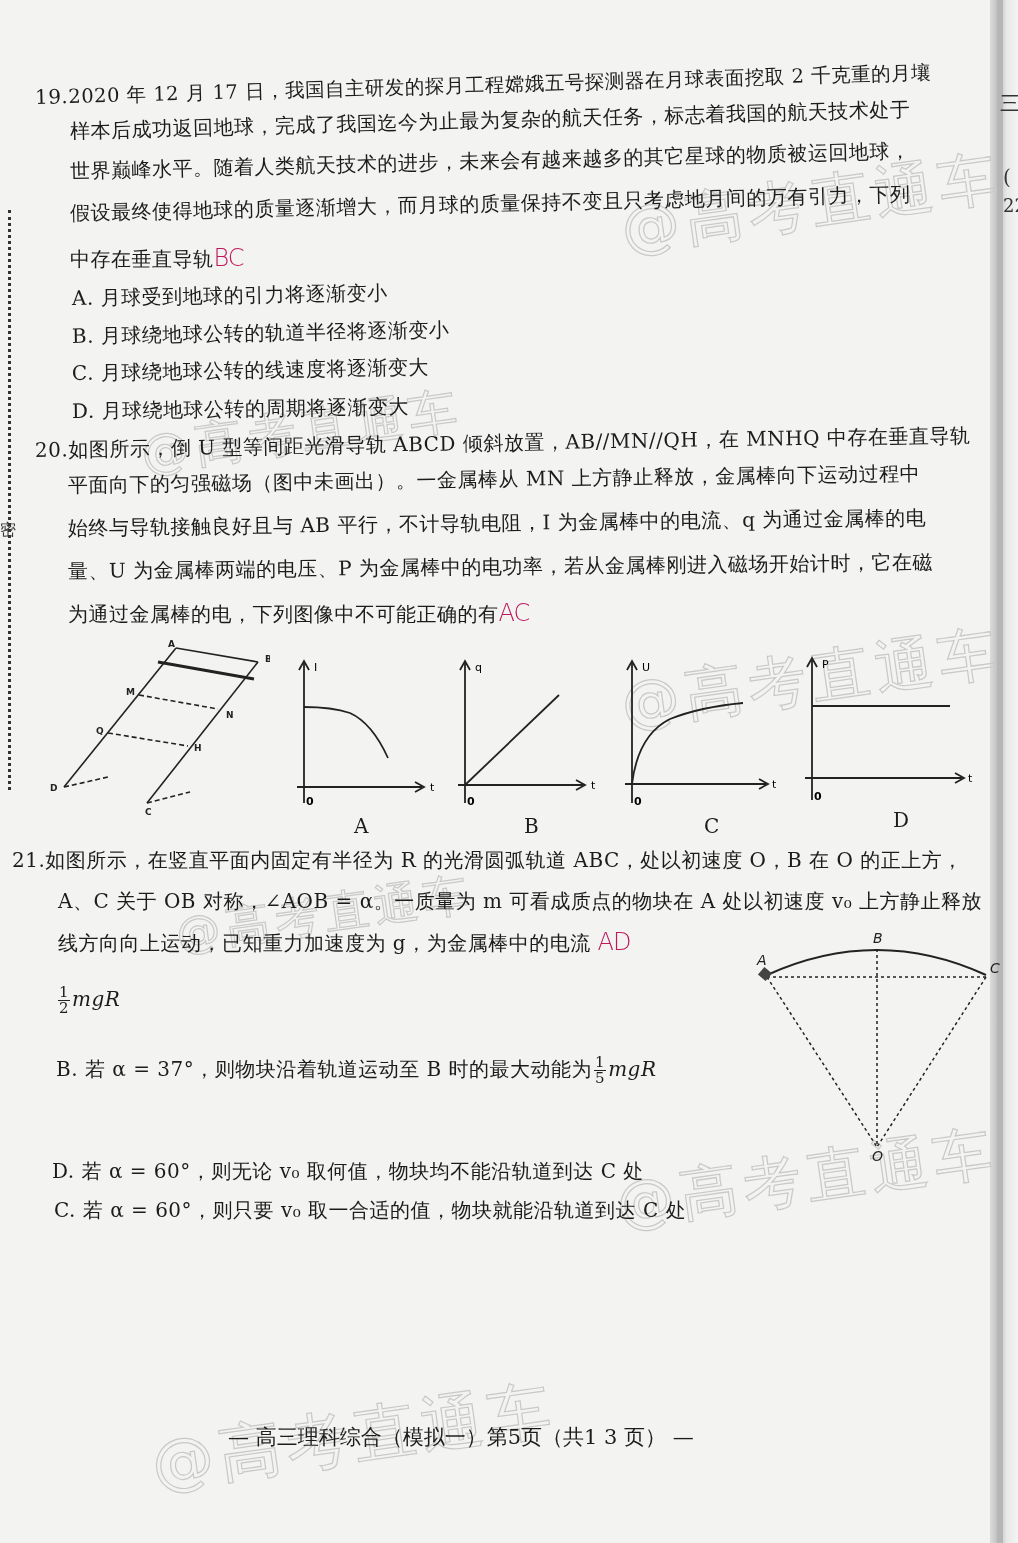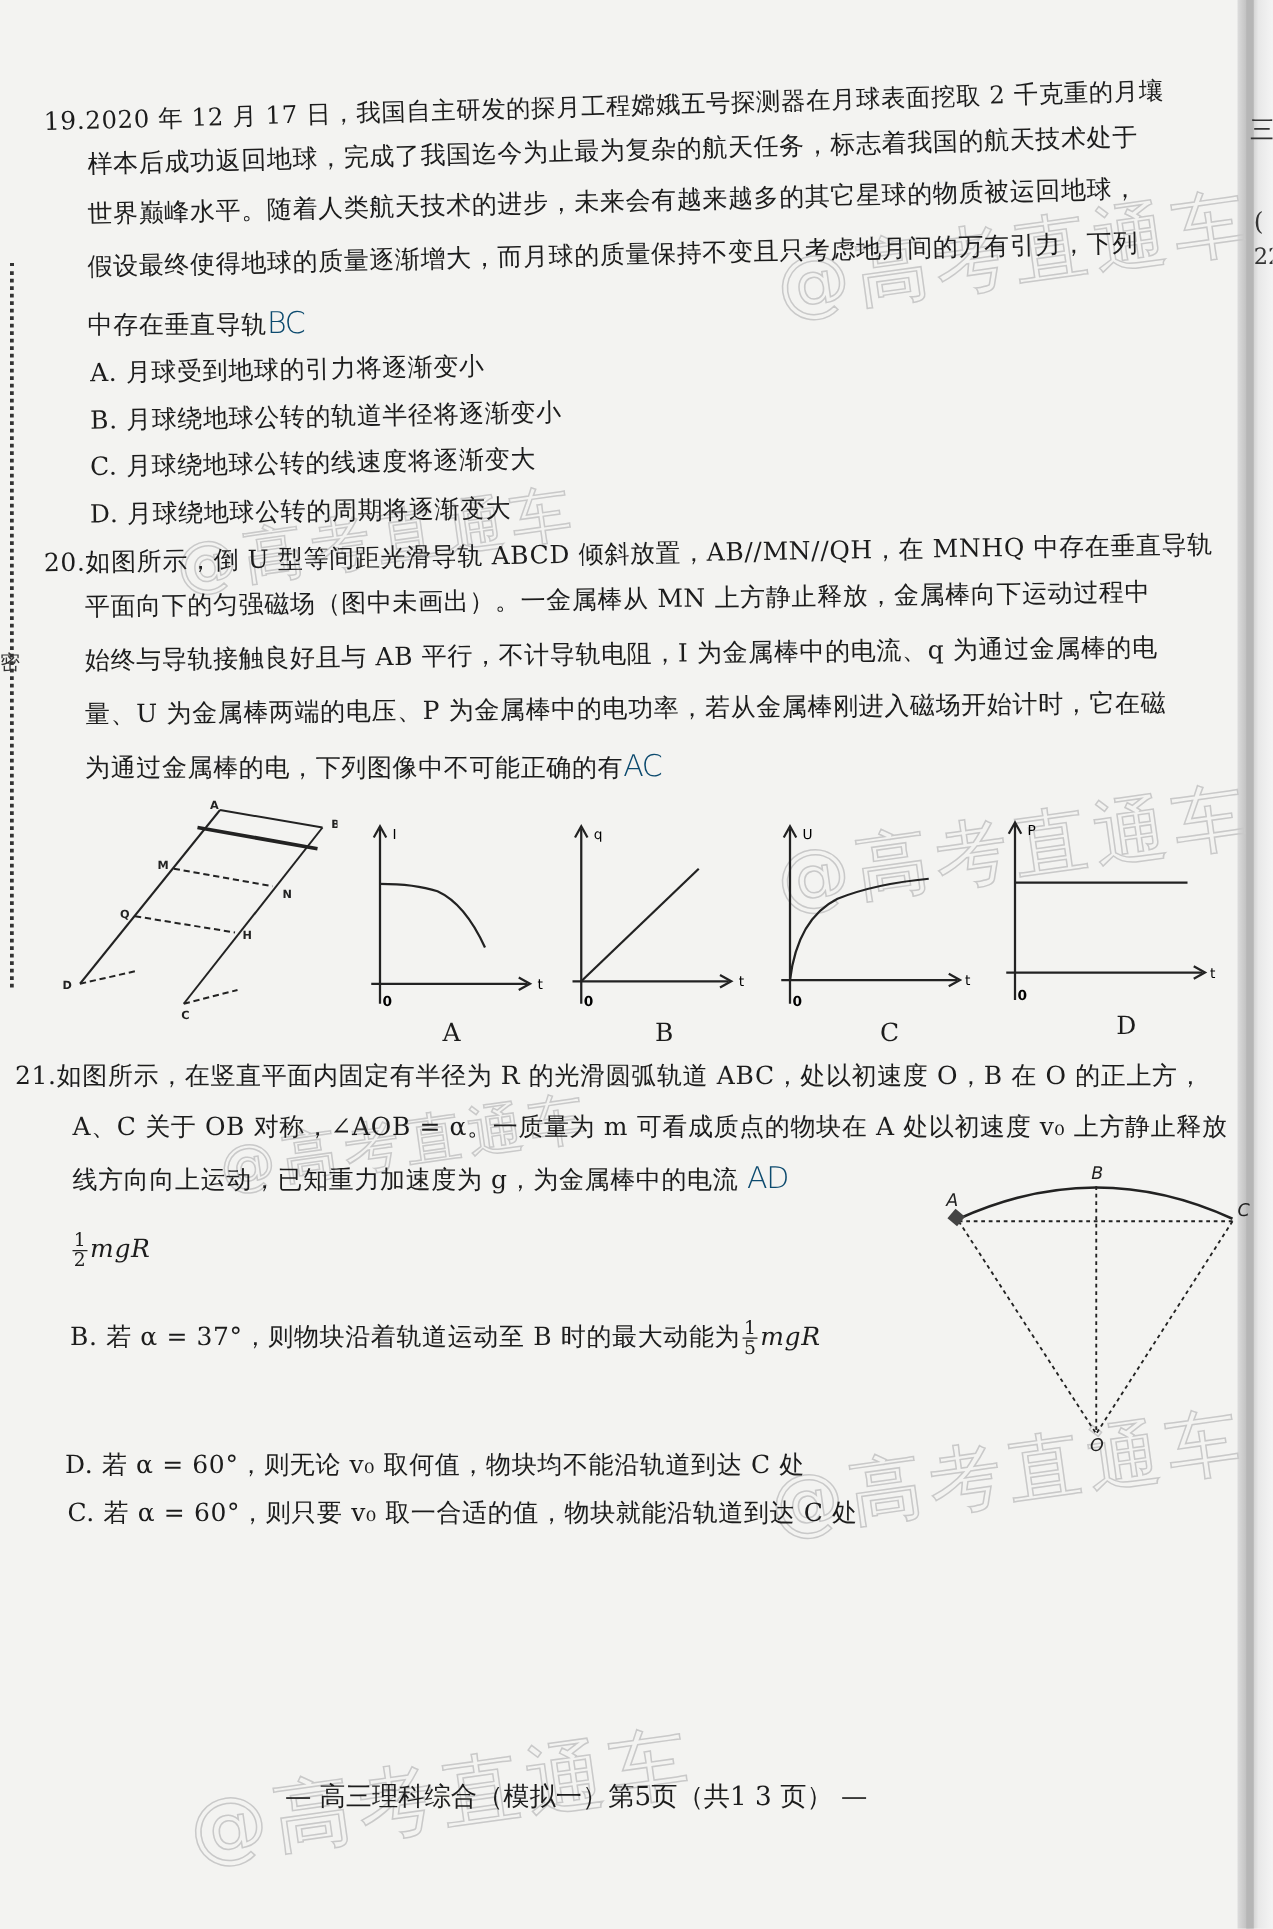--- a/index.html
+++ b/index.html
@@ -12,21 +12,21 @@
   .page { position:absolute; left:0; top:0; width:1018px; height:1543px; }
   .right-edge { position:absolute; left:990px; top:0; width:28px; height:1543px;
     background:linear-gradient(90deg,#dcdcdc 0,#bdbdbd 30%,#e8e8e8 60%,#f4f4f4 100%); }
   .right-edge-line { position:absolute; left:997px; top:0; width:6px; height:1543px; background:#b6b6b6; }
   .edge-text { position:absolute; font-size:20px; color:#333; }
   .dotted-binding { position:absolute; left:8px; top:210px; width:0; height:580px; border-left:3px dotted #333; }
   .left-char { position:absolute; left:0; font-size:16px; color:#333; }
 
   .line { position:absolute; font-size:20px; white-space:nowrap; letter-spacing:0.5px; line-height:26px; }
   .italic { font-style:italic; }
-  .hand { font-family:"DejaVu Sans", sans-serif; font-size:24px; font-weight:300; color:#0c4a6e; letter-spacing:-1px; }
+  .hand { font-family:"DejaVu Sans", sans-serif; font-size:24px; font-weight:300; color:#be185d; letter-spacing:-1px; }
   .frac { display:inline-block; vertical-align:middle; text-align:center; font-size:15px; line-height:15px; margin:0 2px; }
   .frac span { display:block; }
   .frac .num { border-bottom:1px solid #222; padding:0 1px; }
 
   .watermark { position:absolute; font-family:"DejaVu Sans", sans-serif; font-size:58px; color:transparent;
     -webkit-text-stroke:1.2px #c9c9c9; letter-spacing:6px; transform:rotate(-8deg); white-space:nowrap; }
 
   svg text { font-family:"DejaVu Sans", sans-serif; }
   .cap { position:absolute; font-size:20px; }
   .footer { position:absolute; left:228px; top:1423px; font-size:21px; white-space:nowrap; }

